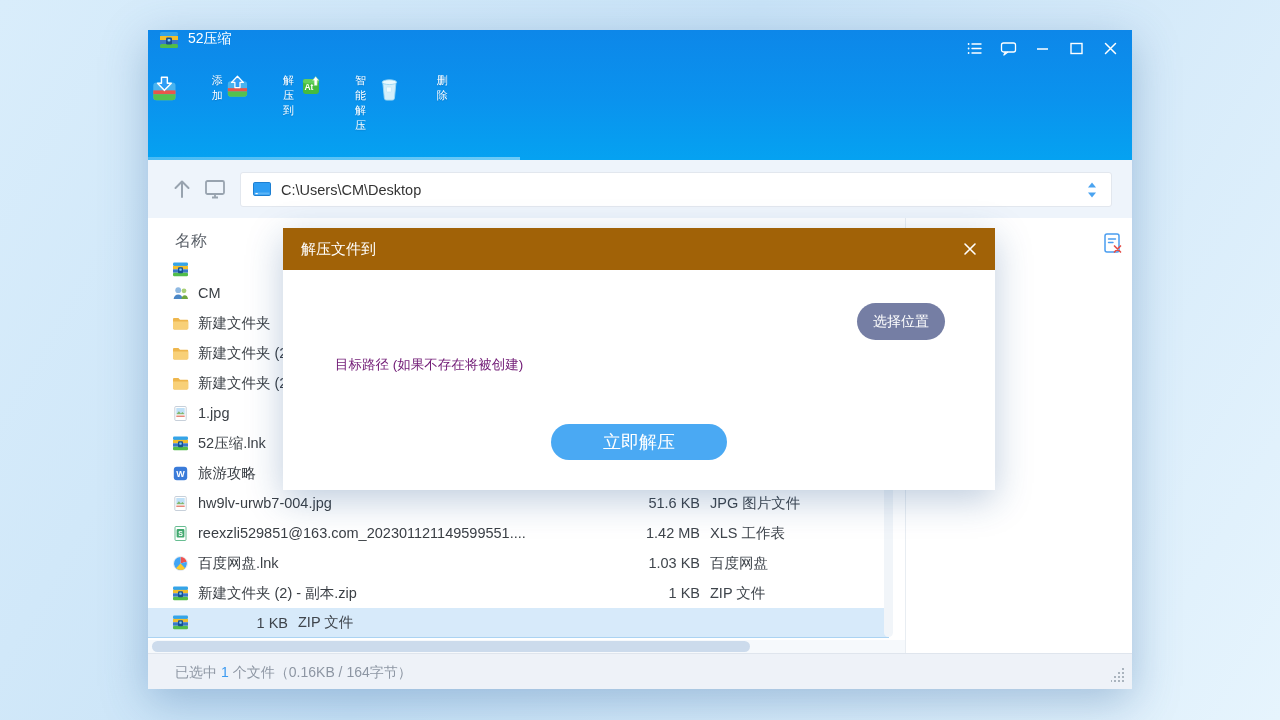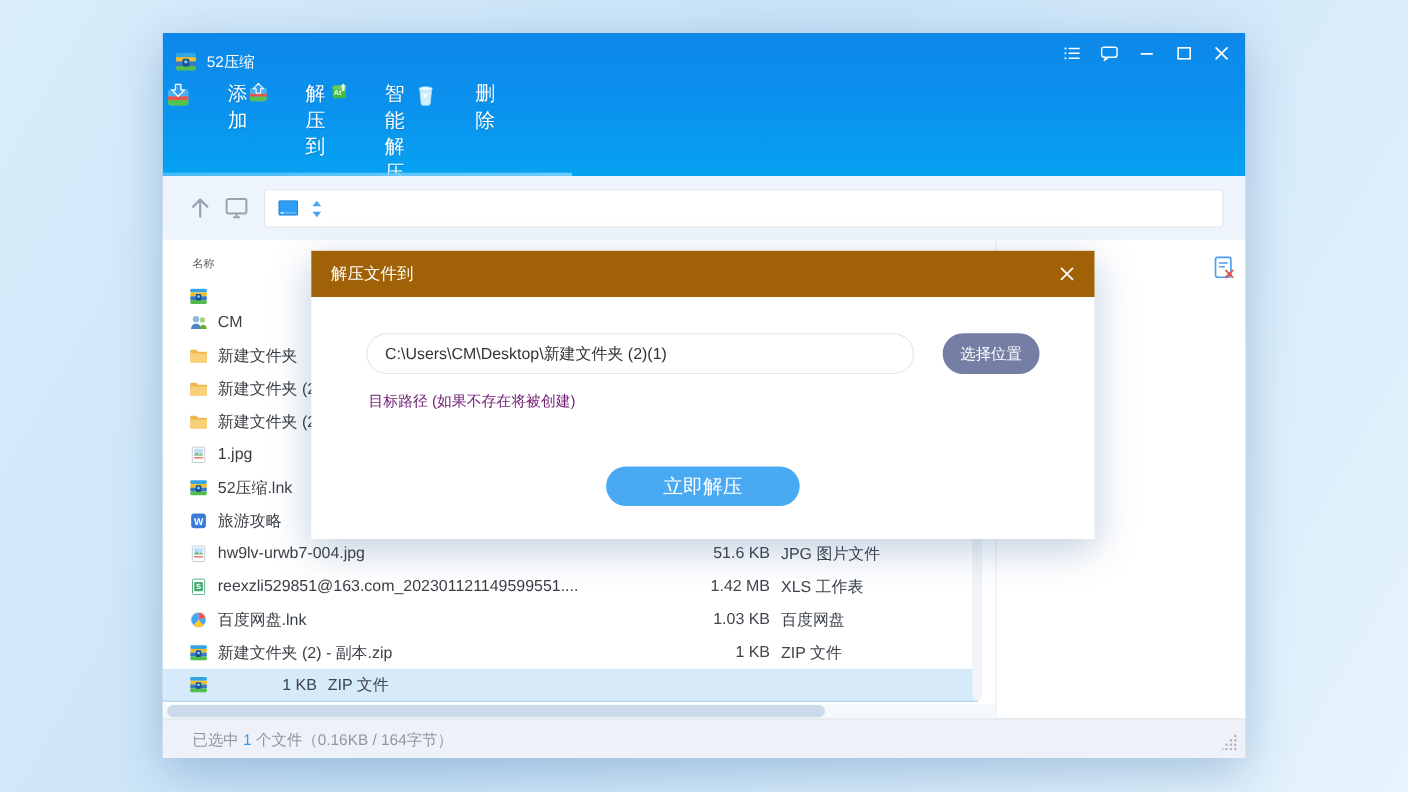--- a/index.html
+++ b/index.html
@@ -6,48 +6,48 @@
   html,body { width:1280px; height:720px; overflow:hidden;
     font-family:"Liberation Sans", sans-serif;
     background:linear-gradient(120deg,#d9edfb 0%,#c9e3f7 45%,#e6f4fd 100%); }
 
   .window { position:absolute; left:148px; top:30px; width:984px; height:659px;
     box-shadow:0 12px 42px rgba(60,110,165,.38); background:#fff; }
 
   
   .bluezone { position:absolute; left:0; top:0; width:984px; height:130px;
     background:linear-gradient(180deg,#0d87e9 0%,#0a93ee 55%,#05a2f1 100%); }
-  .titlebar { position:absolute; left:0; top:0; width:100%; height:36px; display:flex; align-items:flex-end; }
+  .titlebar { position:absolute; left:0; top:0; width:100%; height:36px; display:flex; align-items:flex-start; }
   .applogo { width:20px; height:20px; margin:0 9px 0 11px; }
   .apptitle { color:#fff; font-size:14px; }
   .wincontrols { position:absolute; right:12px; top:0; height:36px; display:flex; align-items:center; gap:15px; }
   .wc { width:19px; height:19px; display:flex; align-items:center; justify-content:center; cursor:pointer; }
   .wc svg { width:17px; height:17px; }
 
   .toolbar { position:absolute; left:2px; top:36px; height:94px; display:flex; }
   .tbtn { width:75px; height:94px; display:flex; flex-direction:row; cursor:pointer; }
   .tbtn .ticon { width:48px; height:48px; margin-top:8px; }
-  .tbtn .tlabel { color:#fff; font-size:18px; margin-top:7px; text-shadow:0 1px 1px rgba(0,60,120,.25);margin-left:33px; }
+  .tbtn .tlabel { color:#fff; font-size:11px; margin-top:7px; text-shadow:0 1px 1px rgba(0,60,120,.25);margin-left:33px; }
   .toolbar-strip { position:absolute; left:0; top:127px; width:372px; height:3px;
     background:linear-gradient(90deg,#55c0f5,#7fd2f8); opacity:.85; }
 
   
   .addressbar { position:absolute; left:0; top:130px; width:984px; height:58px; background:#eef4fb; }
   .nav-ico { position:absolute; top:17px; width:24px; height:24px; cursor:pointer; }
   .nav-up { left:22px; } .nav-desktop { left:55px; }
   .addr-input { position:absolute; left:92px; top:12px; width:872px; height:35px; background:#fff;
     border:1px solid #e2e7ee; border-radius:3px; display:flex; align-items:center; padding:0 12px; cursor:text; }
   .addr-ico { width:18px; height:15px; margin-right:10px; }
   .addr-text { font-size:14.5px; color:#333; flex:1; }
   .addr-spin { width:14px; height:18px; cursor:pointer; }
 
   
   .content { position:absolute; left:0; top:188px; width:984px; height:435px; background:#fff; }
   .filelist { position:absolute; left:0; top:0; width:757px; height:435px; overflow:hidden; }
-  .list-header { position:absolute; left:27px; top:0; height:44px; line-height:46px; font-size:10px; color:#5a6068; cursor:pointer; }
+  .list-header { position:absolute; left:27px; top:0; height:44px; line-height:46px; font-size:16px; color:#5a6068; cursor:pointer; }
   .rows { position:absolute; left:0; top:44px; right:16px; }
   .row { height:30px; display:flex; align-items:center; padding-left:24px; font-size:14.5px; color:#3a3f45; cursor:pointer; }
   .row.selected { background:#d7eafa; border-bottom:1px solid #abd3f2; }
   .row.partial { height:16px; overflow:hidden; align-items:flex-end; }
   .row.partial .ricon svg { margin-bottom:-5px; }
   .ricon { width:17px; height:17px; margin-right:9px; flex:0 0 17px; }
   .ricon svg { width:17px; height:17px; display:block; }
   .rname { width:412px; white-space:nowrap; overflow:hidden; }
   .rsize { width:90px; text-align:right; color:#3f454c; }
   .rtype { margin-left:10px; white-space:nowrap; color:#3f454c; }
@@ -177,20 +177,21 @@
     <span class="nav-ico nav-desktop"><svg viewBox="0 0 24 24" fill="none" stroke="#98a3af" stroke-width="1.8">
           <rect x="3" y="4" width="18" height="13" rx="1.5"></rect>
           <path d="M9 20.5h6M12 17v3.5"></path>
         </svg></span>
     <div class="addr-input">
       <span class="addr-ico"><svg viewBox="0 0 18 15">
             <rect x="0.5" y="0.5" width="17" height="13" rx="1.2" fill="#2e9df3" stroke="#1d7fd2"></rect>
             <rect x="1.5" y="10.5" width="15" height="2" fill="#5cb5f7"></rect>
             <rect x="2.5" y="11" width="2.2" height="1.2" fill="#fff"></rect>
           </svg></span>
+      <span class="addr-text">C:\Users\CM\Desktop</span>
       <span class="addr-spin"><svg viewBox="0 0 14 18">
             <path d="M7 1.5l4 5H3z" fill="#4aa3f0"></path>
             <path d="M7 16.5l4-5H3z" fill="#4aa3f0"></path>
           </svg></span>
     </div>
   </div>
 
   <div class="content">
     <div class="filelist">
       <div class="list-header">名称</div>
@@ -398,19 +399,18 @@
         </svg></span>
   </div>
 
   <div class="dialog">
     <div class="dlg-header">
       <span class="dlg-title">解压文件到</span>
       <span class="dlg-close"><svg viewBox="0 0 18 18" stroke="#fff" stroke-width="1.6" stroke-linecap="round">
             <path d="M4 4l10 10M14 4L4 14"></path>
           </svg></span>
     </div>
-    <input class="dlg-input" value="C:\Users\CM\Desktop\新建文件夹 (2)(1)" style="">
     <button class="dlg-choose">选择位置</button>
     <div class="dlg-hint">目标路径 (如果不存在将被创建)</div>
     <button class="dlg-extract">立即解压</button>
   </div>
 
 </div>
 
 </body></html>

